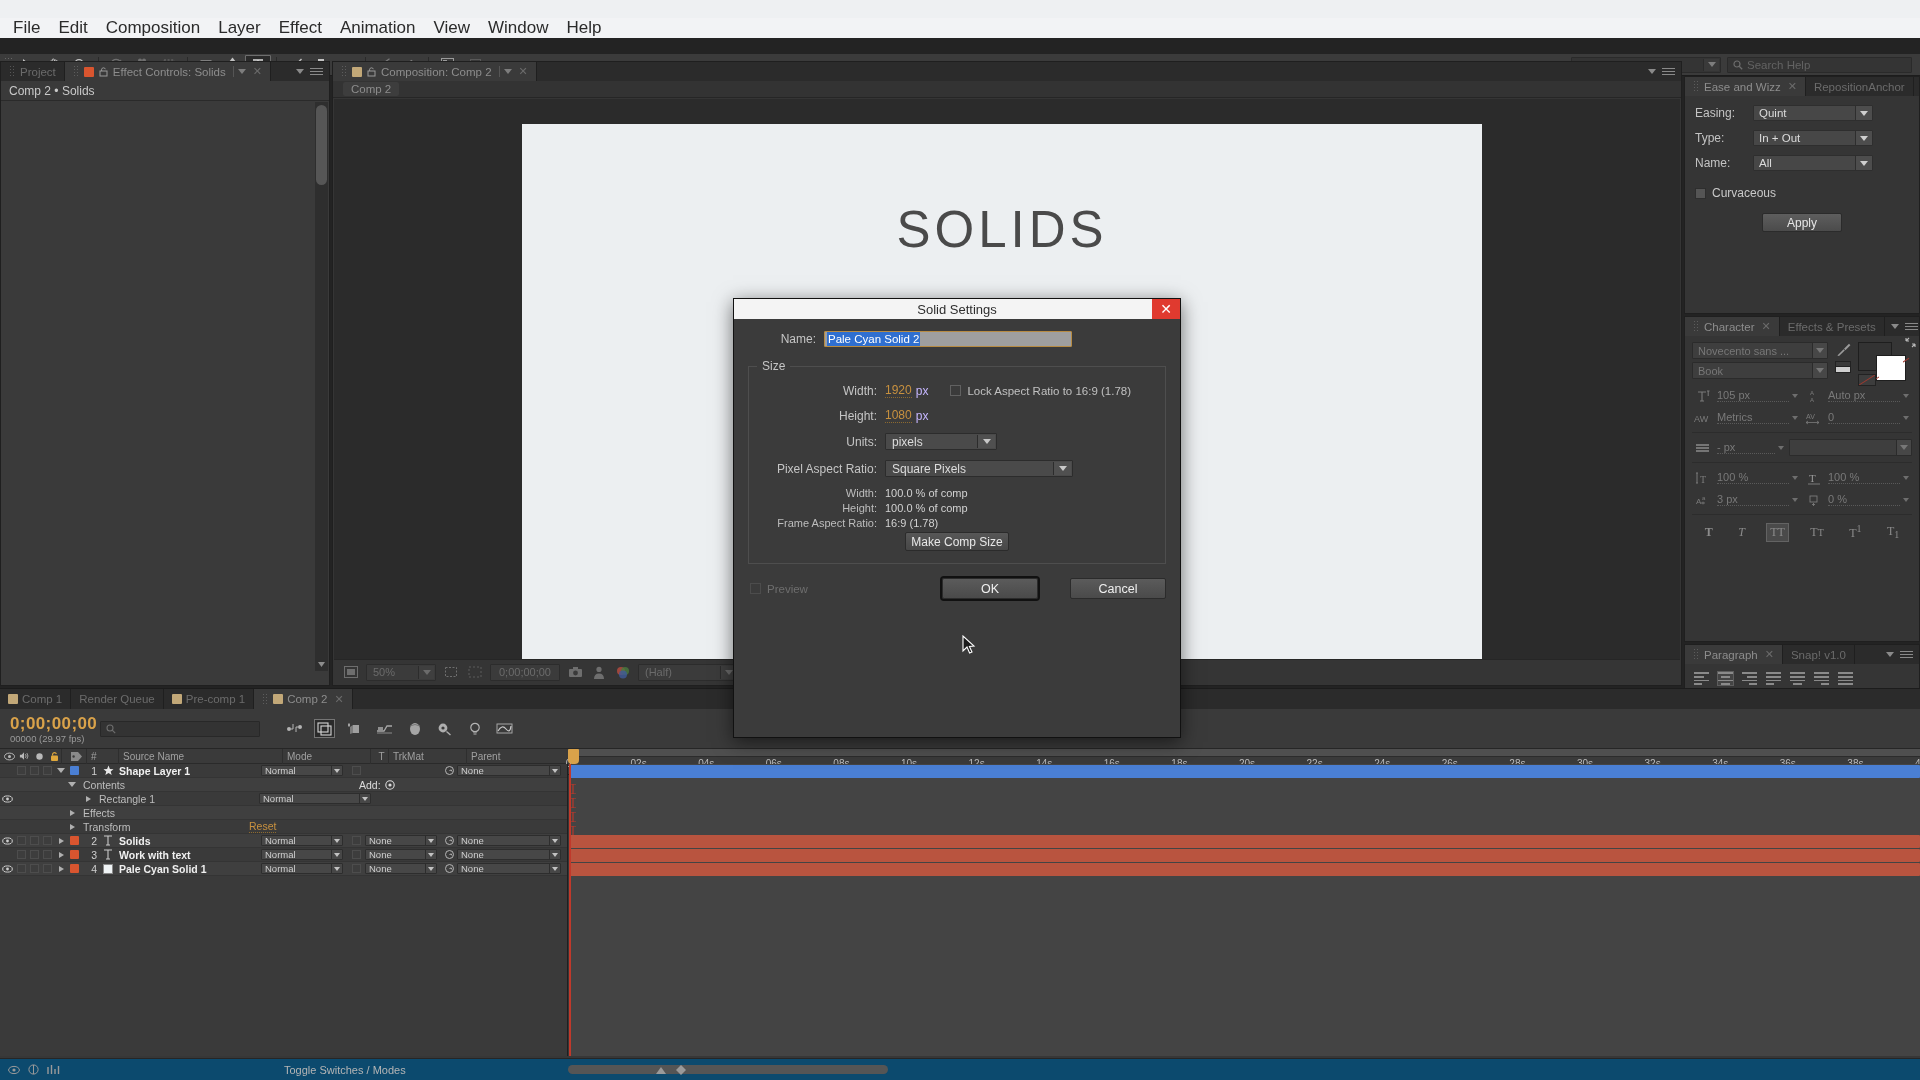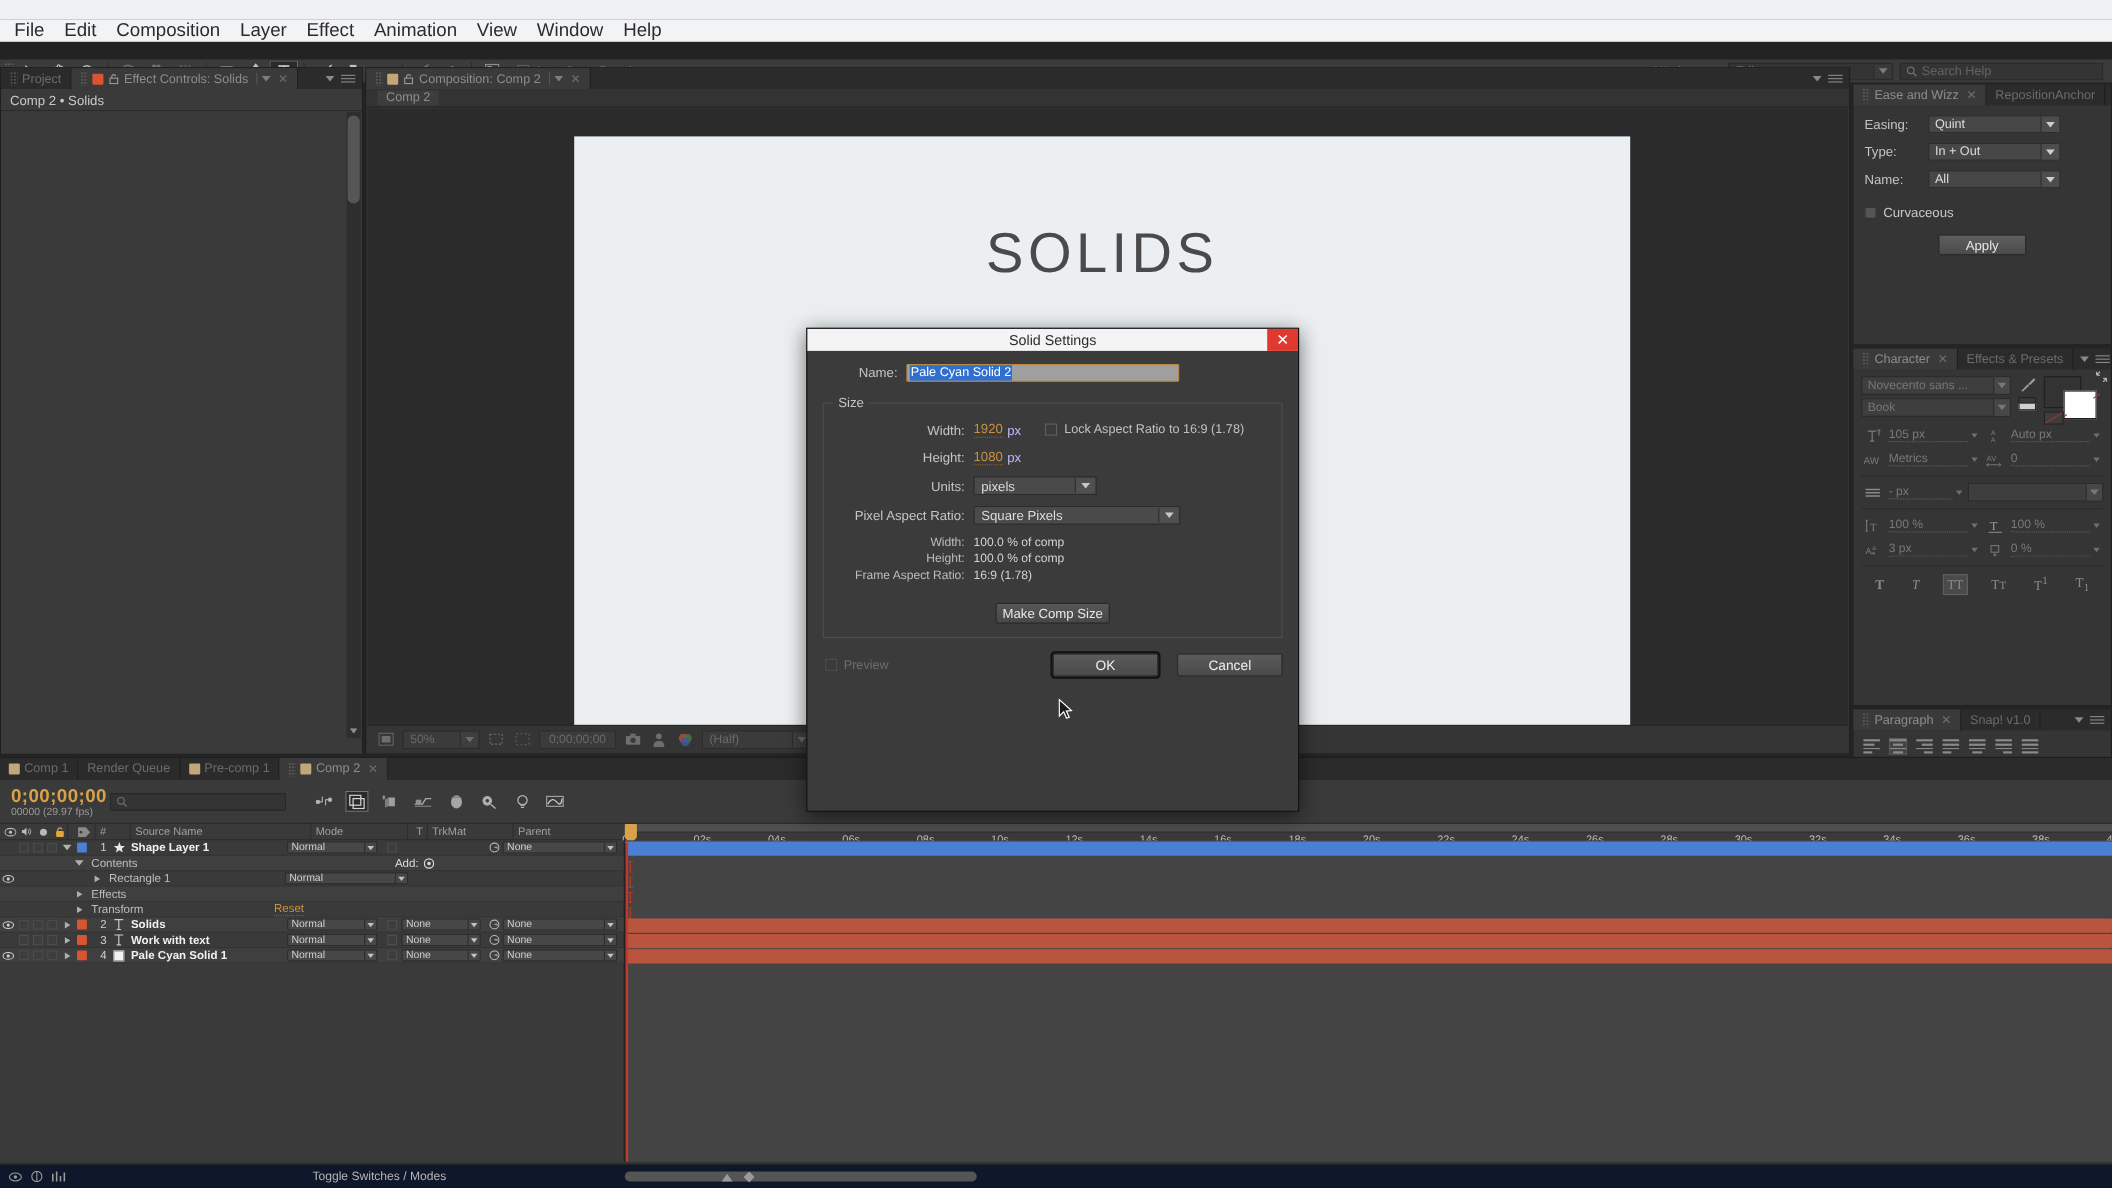--- a/index.html
+++ b/index.html
@@ -266,21 +266,21 @@
     position: relative; border-radius: 1px; }
   .mini-sel .ab { position: absolute; right: 0; top: 0; bottom: 0; width: 11px;
     border-left: 1px solid #2d2d2d; display: flex; align-items: center; justify-content: center; }
   .caret-xs { width: 0; height: 0; border-left: 3px solid transparent;
     border-right: 3px solid transparent; border-top: 4px solid #c2c2c2; }
   .track-area { position: absolute; left: 569px; right: 0; top: 75px; bottom: 24px;
     background: #444; }
   .bar { position: absolute; left: 0; height: 13px; border-radius: 1px; }
   .propmark { position: absolute; left: 1px; width: 6px; height: 10px; }
   .playhead { position: absolute; top: 0; bottom: 0; width: 2px; background: #c0392b; }
-  .tl-footer { position: absolute; left: 0; right: 0; bottom: 0; height: 22px; background: #0f172a;
+  .tl-footer { position: absolute; left: 0; right: 0; bottom: 0; height: 22px; background: #0c4a6e;
     border-top: 1px solid #262626; display: flex; align-items: center; }
   .tsm-label { font-size: 11px; color: #b5b5b5; margin-left: 224px; }
   .hscroll { position: absolute; left: 568px; width: 320px; height: 9px; top: 6px;
     background: #555; border-radius: 5px; }
 
   
   .overlay { position: absolute; left: 0; top: 0; width: 1920px; height: 1080px; }
   .dialog {
     position: absolute; left: 733px; top: 298px; width: 448px; height: 440px;
     background: #3b3b3b; border: 1px solid #111;
@@ -319,37 +319,37 @@
   .dlg-sel .ab { position: absolute; right: 1px; top: 1px; bottom: 1px; width: 18px;
     background: #505050; border-left: 1px solid #2c2c2c; display: flex;
     align-items: center; justify-content: center; }
   .lock-wrap { display: flex; align-items: center; gap: 6px; margin-left: 22px; }
   .lock-wrap .box { width: 11px; height: 11px; background: #3b3b3b; border: 1px solid #616161; }
   .lock-wrap span { font-size: 11.5px; color: #c0c0c0; }
   .inforow { display: flex; margin-bottom: 3px; }
   .inforow .lab { width: 128px; text-align: right; font-size: 11px; color: #bdbdbd; padding-right: 8px; }
   .inforow .val { font-size: 11px; color: #d2d2d2; }
   .mcs-btn {
-    margin: 19px auto 0; width: 104px; height: 19px; background: linear-gradient(#575757,#474747);
+    margin: 3px auto 0; width: 104px; height: 19px; background: linear-gradient(#575757,#474747);
     border: 1px solid #2b2b2b; border-radius: 2px; display: flex; align-items: center;
     justify-content: center; font-size: 12px; color: #e8e8e8;
   }
   .color-swatch {
     width: 42px; height: 26px; background: #eef0f2; border: 1px solid #111;
     margin-left: 160px;
   }
   .eyedrop {
     width: 22px; height: 22px; background: #414141; border: 1px solid #2a2a2a;
     margin-left: 10px; display: flex; align-items: center; justify-content: center;
   }
   .dlg-footer { display: flex; align-items: center; margin-top: 14px; }
   .prev-cb { display: flex; align-items: center; gap: 6px; margin-left: 2px; }
   .prev-cb .box { width: 11px; height: 11px; background: #3b3b3b; border: 1px solid #4c4c4c; }
   .prev-cb span { font-size: 11.5px; color: #6e6e6e; }
-  .btns { margin-left: auto; display: flex; gap: 17px; }
+  .btns { margin-left: auto; display: flex; gap: 32px; }
   .btn {
     width: 96px; height: 21px; background: linear-gradient(#5b5b5b,#4a4a4a);
     border: 1px solid #2b2b2b; border-radius: 2px; display: flex; align-items: center;
     justify-content: center; font-size: 12.5px; color: #efefef;
   }
   .btn.primary { box-shadow: 0 0 0 2px #111; }
   .cursor-arrow { position: absolute; left: 962px; top: 635px; }
 </style>
 </head>
 <body>

